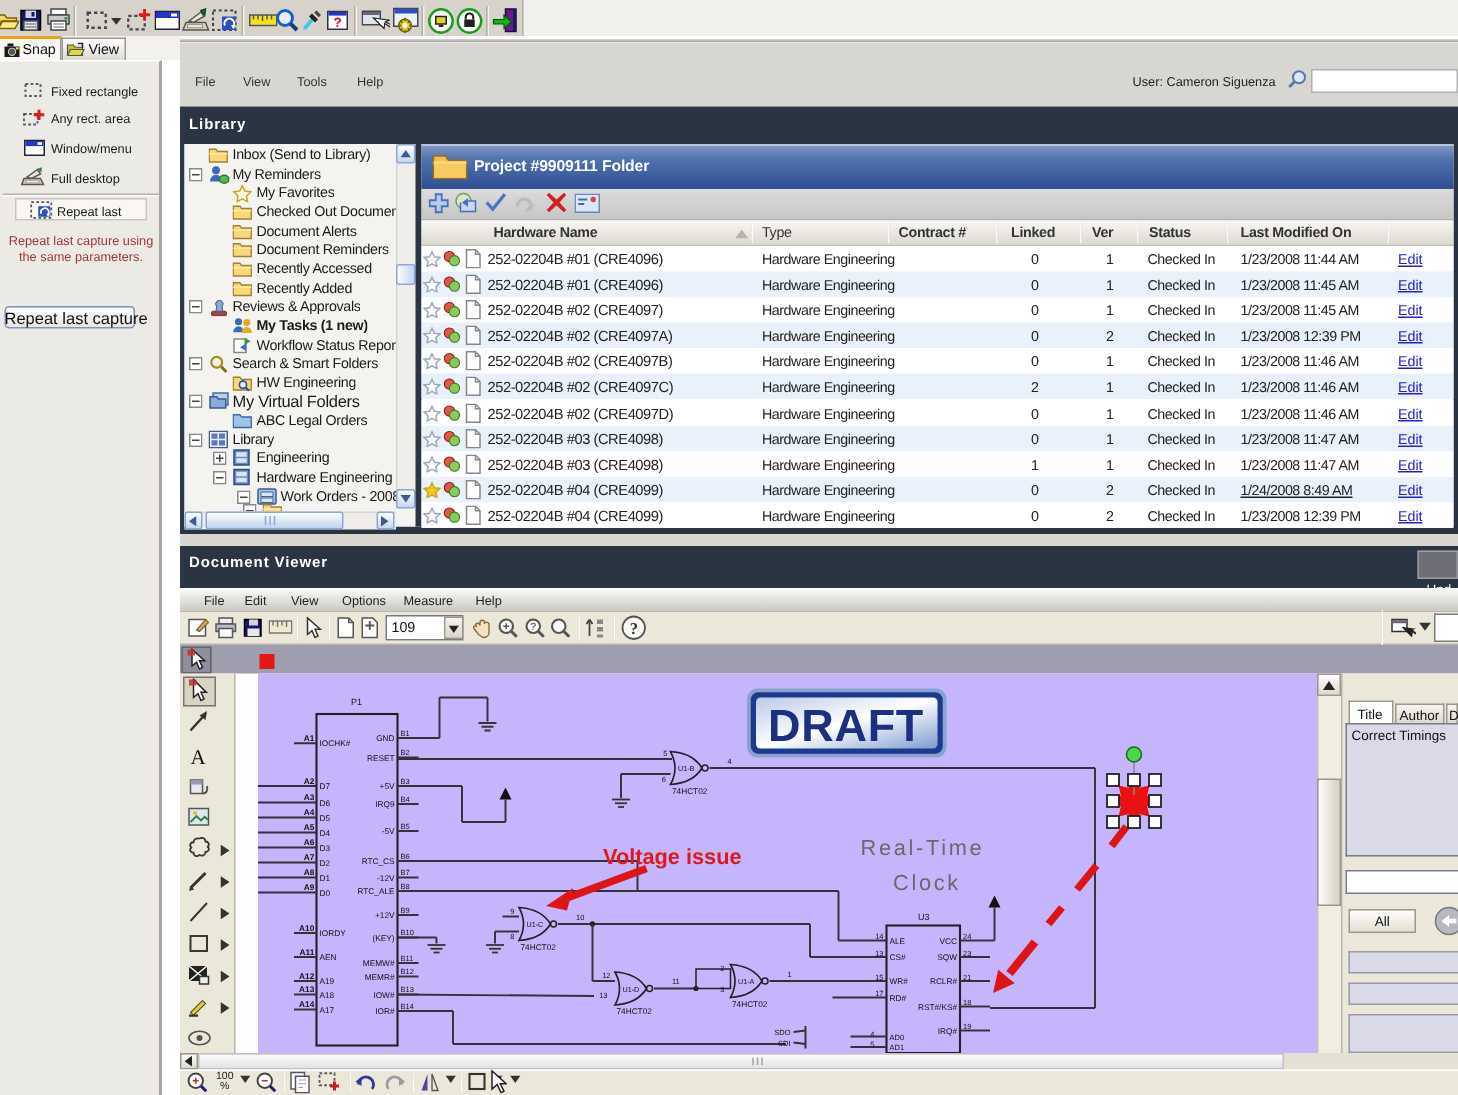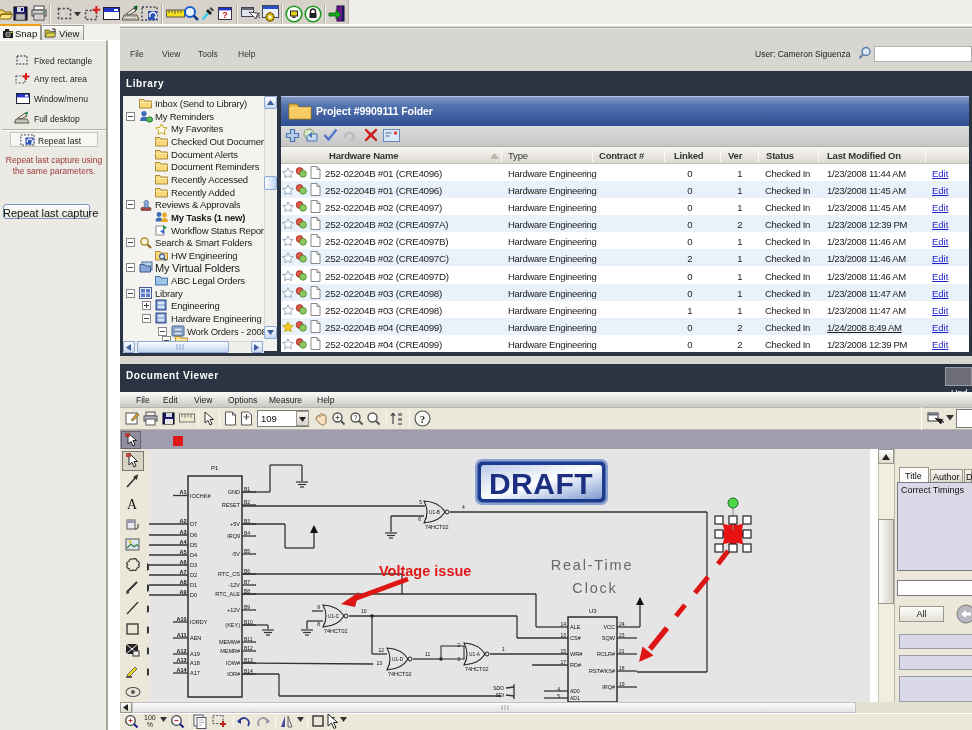--- a/index.html
+++ b/index.html
@@ -762,21 +762,21 @@
     <path d="M2 12 l8 -8 2 2 -8 8 Z" fill="#e8d020" stroke="#555" stroke-width="0.8"></path>
     <path d="M1 14 h6" stroke="#333" stroke-width="1.5"></path>
   </svg>
 <svg class="ab" style="left:147px;top:668px;" width="6" height="8" viewBox="0 0 6 8">
     <path d="M0 0 L6 4 L0 8 Z" fill="#333"></path>
   </svg>
 <svg class="ab" style="left:125px;top:686px;" width="16" height="12" viewBox="0 0 16 12">
     <ellipse cx="8" cy="6" rx="7" ry="4.5" fill="none" stroke="#555" stroke-width="1.1"></ellipse>
     <circle cx="8" cy="6" r="2" fill="#555"></circle>
   </svg>
-<div class="ab" style="left:149px;top:449px;width:721px;height:253px;background:#e5e5e5;"><svg width="721" height="253" viewBox="157 449 721 253" font-family="Liberation Sans,sans-serif">
+<div class="ab" style="left:172px;top:449px;width:721px;height:253px;background:#c4b5fd;"><svg width="721" height="253" viewBox="157 449 721 253" font-family="Liberation Sans,sans-serif">
       <defs>
         <marker id="rah" markerWidth="6" markerHeight="6" refX="4" refY="3" orient="auto">
           <path d="M0 0 L6 3 L0 6 Z" fill="#dd1515"></path>
         </marker>
       </defs>
       <rect x="196" y="476" width="54" height="221" fill="none" stroke="#222" stroke-width="1.4"></rect>
       <text x="219" y="470" font-size="6" text-anchor="start" fill="#111">P1</text>
       <line x1="181" y1="495.5" x2="196" y2="495.5" stroke="#333333" stroke-width="1.3"></line>
       <text x="194.5" y="494.0" font-size="5.5" text-anchor="end" fill="#111" font-weight="bold">A1</text>
       <text x="198" y="497.5" font-size="5.5" text-anchor="start" fill="#111">IOCHK#</text>

